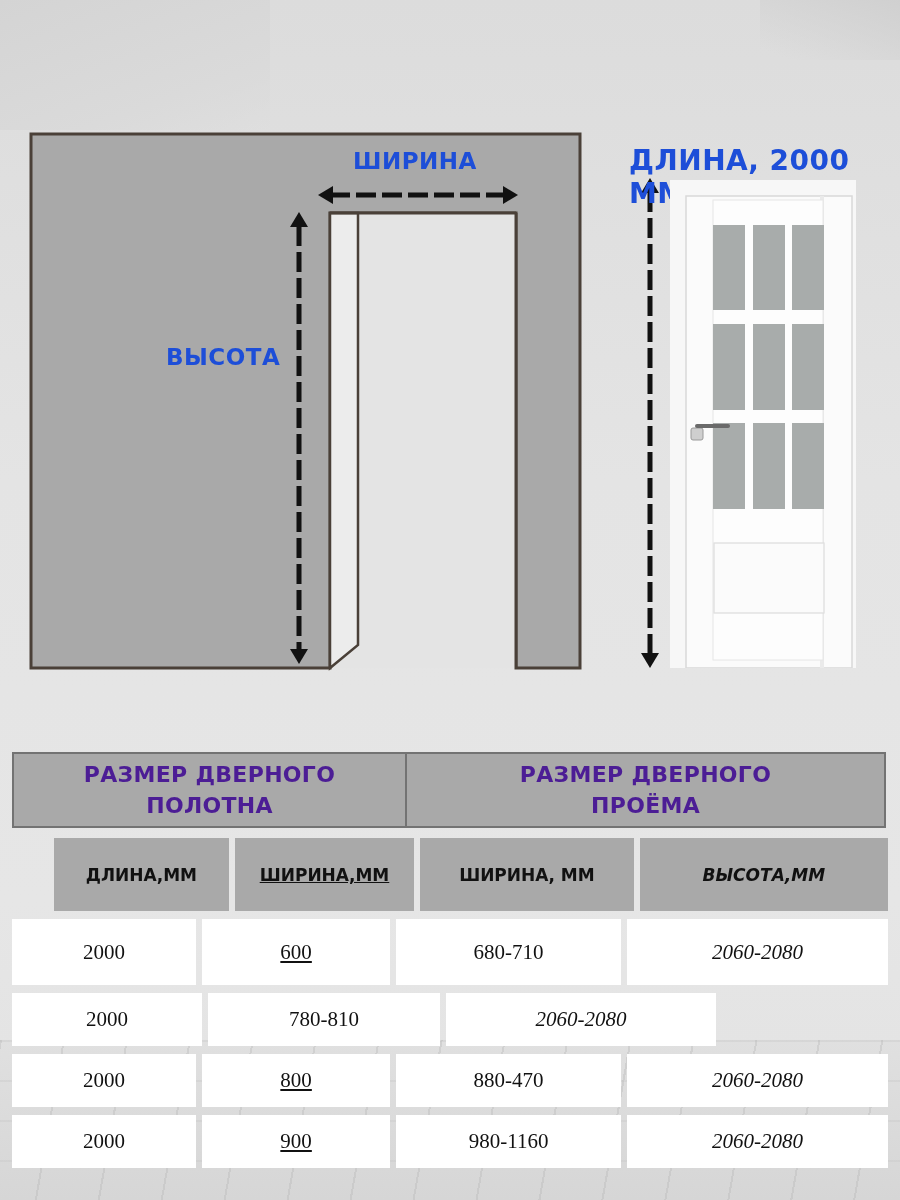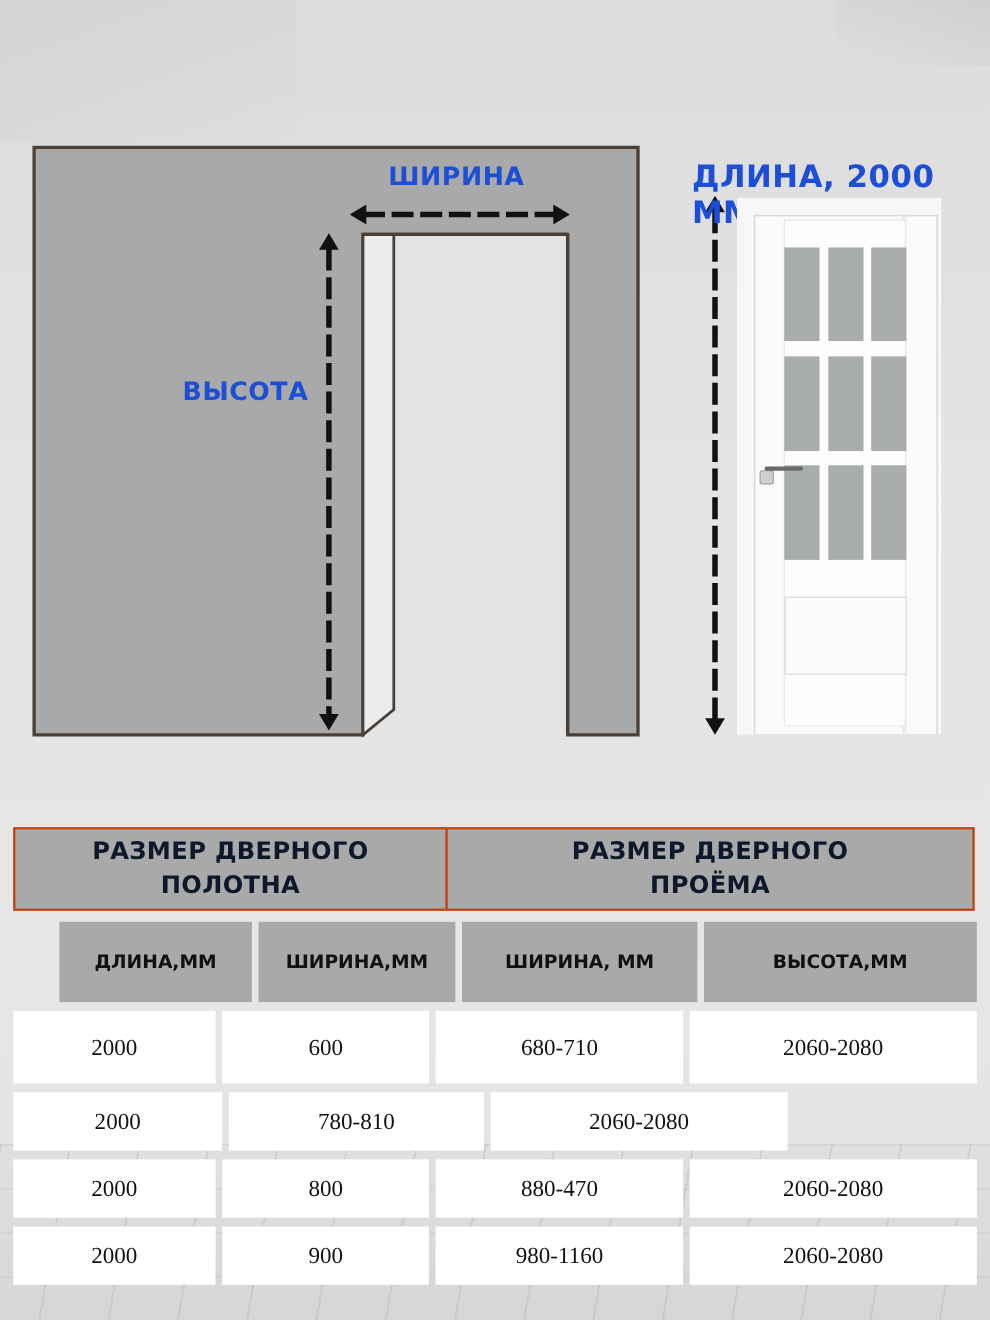--- a/index.html
+++ b/index.html
@@ -35,38 +35,38 @@
     .label-length { left: 629px; top: 144px; font-size: 28px; }
 
     .door-photo {
       position: absolute; left: 670px; top: 180px; width: 186px; height: 488px;
     }
 
     
     .size-table { position: absolute; left: 12px; top: 752px; width: 876px; }
     .group-row { display: flex; height: 76px; }
     .group-cell {
-      background: #a9a9a9; border: 2px solid #c2410c;
+      background: #a9a9a9; border: 2px solid #737373;
       display: flex; align-items: center; justify-content: center; text-align: center;
-      font-weight: bold; font-size: 22px; color: #0f172a; line-height: 31px; letter-spacing: 0.3px;
+      font-weight: bold; font-size: 22px; color: #4c1d95; line-height: 31px; letter-spacing: 0.3px;
       white-space: pre-line;
     }
     .group-cell.g1 { width: 395px; }
     .group-cell.g2 { width: 481px; margin-left: -2px; }
     .head-row { display: flex; margin-top: 10px; height: 73px; gap: 6px; padding-left: 42px; }
     .head-cell {
       background: #a9a9a9; display: flex; align-items: center; justify-content: center;
       font-weight: bold; font-size: 17px; color: #111;
     }
     .data-row { display: flex; gap: 6px; margin-top: 8px; text-align: center; }
     .data-cell {
       background: #ffffff; display: flex; align-items: center; justify-content: center;
       font-family: "Liberation Serif", "DejaVu Serif", serif; font-size: 21px; color: #111;
     }
-    .c1 { width: 190px; } .c2 { width: 195px; } .c3 { width: 232px; } .c4 { width: 270px; }
+    .c1 { width: 190px; } .c2 { width: 195px; text-decoration: underline; } .c3 { width: 232px; } .c4 { width: 270px; font-style: italic; }
     .r1 { height: 66px; } .r2 { height: 53px; } .r3 { height: 53px; } .r4 { height: 53px; }
   </style>
 </head>
 <body>
 
 <div class="bg-ceiling-left"></div>
 <div class="bg-ceiling-right"></div>
 <div class="floor"></div>
 
 <svg class="wall-diagram" viewBox="0 0 600 700" width="600" height="700">

